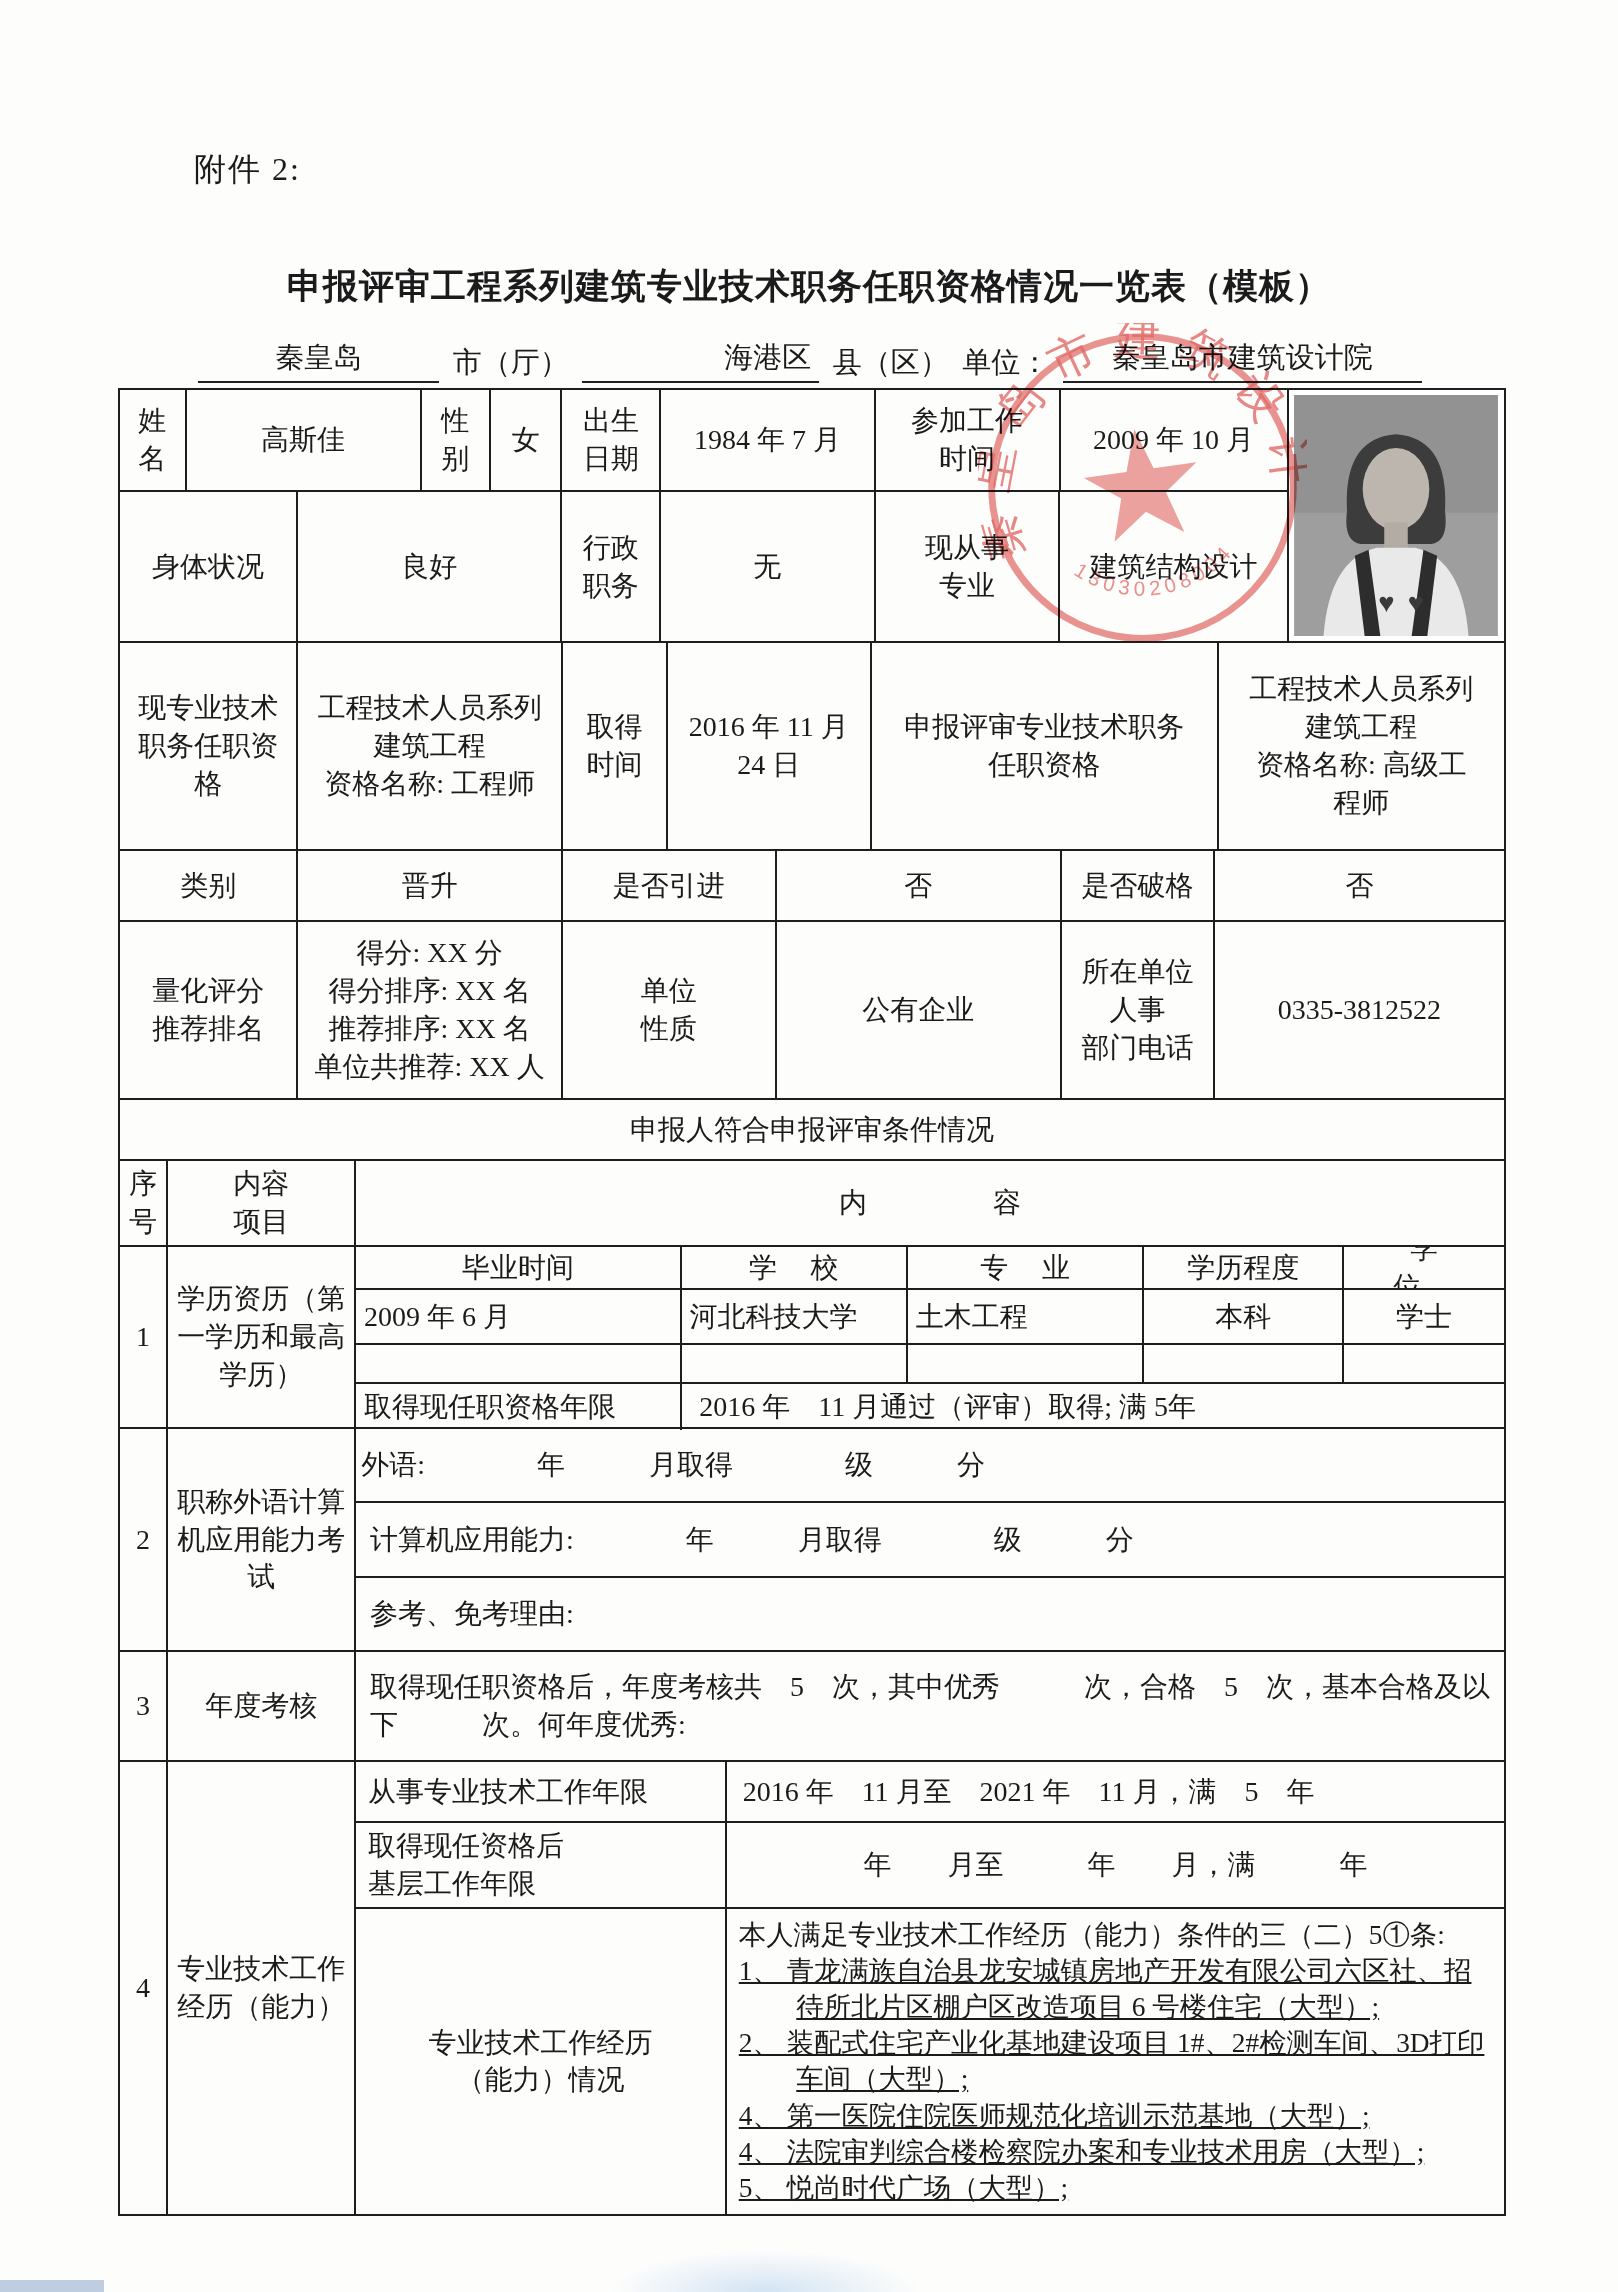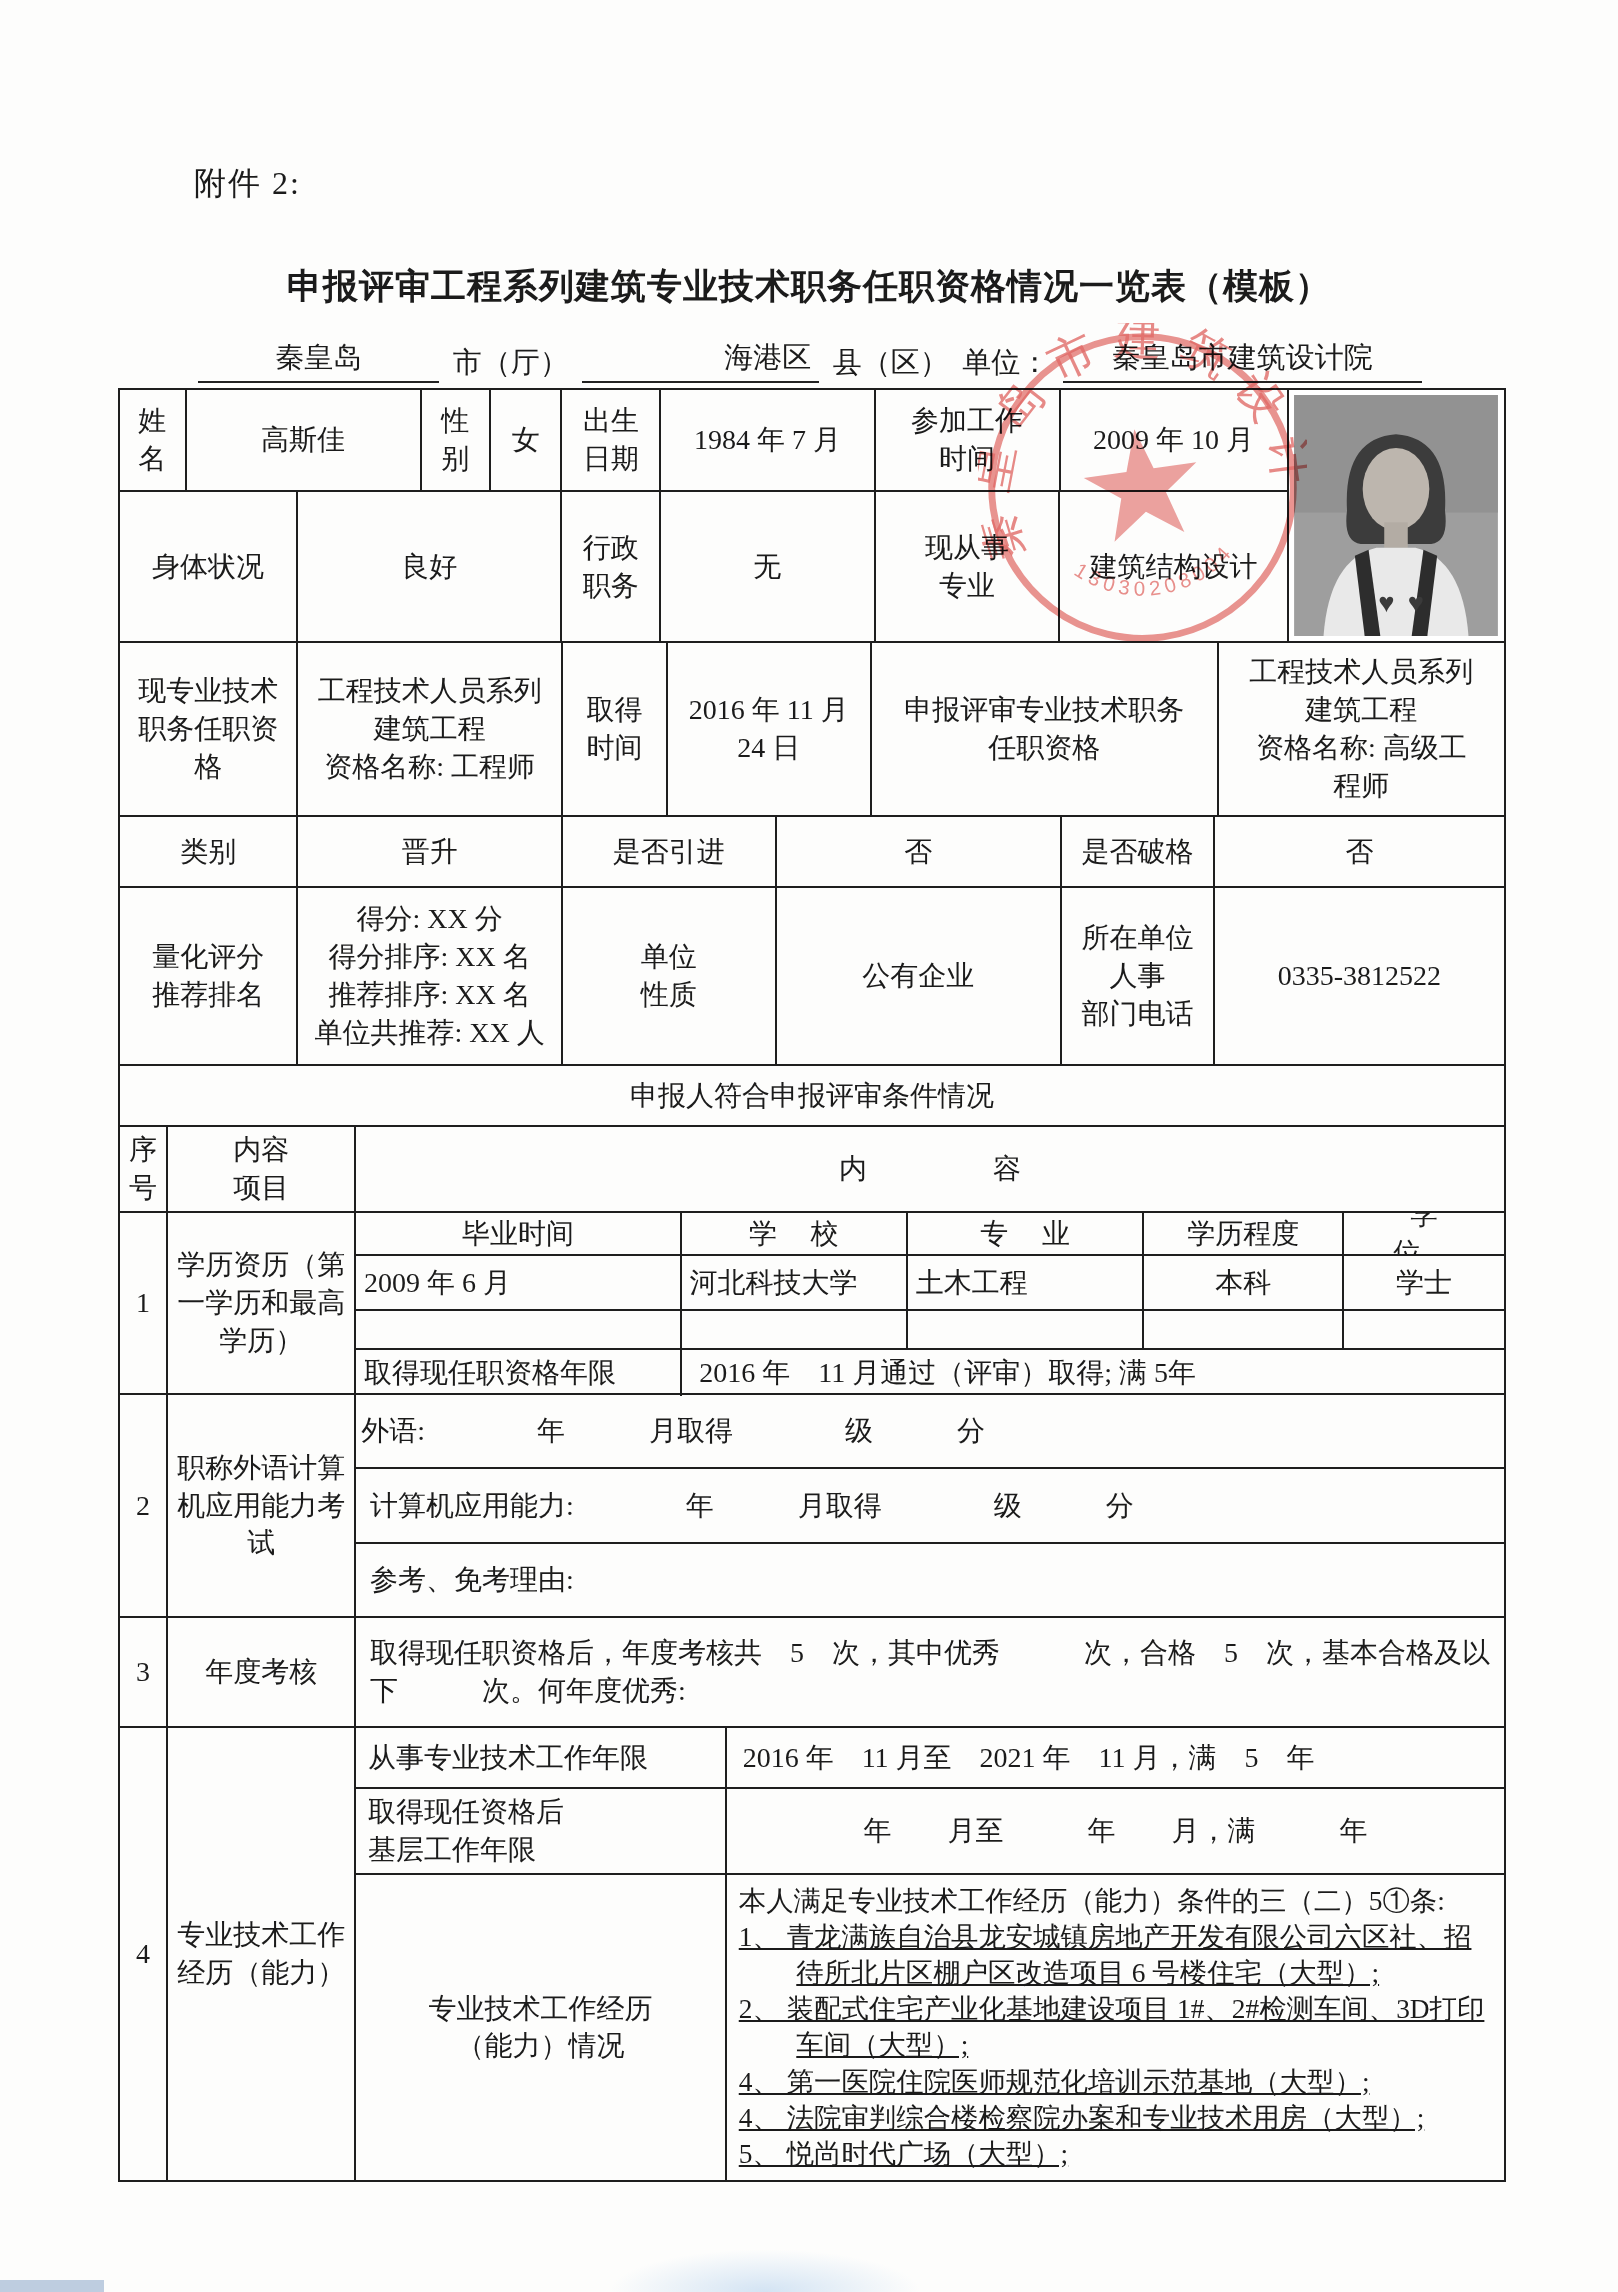--- a/index.html
+++ b/index.html
@@ -2,21 +2,21 @@
 <html><head>
 <meta charset="utf-8">
 <style>
   :root{ --ln:#1e1e1e; --txt:#1b1b1b; }
   html,body{margin:0;padding:0;background:#e8e8e8;}
   .sheet{
     position:relative; width:1618px; height:2293px; background:#fdfdfc;
     font-family:"Liberation Serif","DejaVu Serif",serif; color:var(--txt);
     overflow:hidden;
   }
-  .attachment{position:absolute;left:194px;top:162px;font-size:32px;letter-spacing:2px;}
+  .attachment{position:absolute;left:194px;top:148px;font-size:32px;letter-spacing:2px;}
   .title{position:absolute;left:0;top:263px;width:100%;text-align:center;
          font-size:35px;font-weight:bold;letter-spacing:1px;}
   .hline{position:absolute;left:118px;top:338px;width:1384px;display:flex;
          justify-content:center;align-items:flex-end;gap:13.7px;font-size:29px;}
   .u{border-bottom:2.5px solid #222;text-align:center;padding:0 7.8px 2.9px 7.8px;}
   .u.city{min-width:225px;} .u.district{min-width:221px;text-align:right;} .u.unit{min-width:343px;}
 
   .tbl{position:absolute;left:118px;top:388px;width:1384px;border:2.9px solid var(--ln);
        font-size:28px;line-height:1.35;}
   .r{display:flex;border-bottom:2.5px solid var(--ln);box-sizing:border-box;}
@@ -102,21 +102,21 @@
           <rect x="92" y="130" width="24" height="26" fill="#b3aca4"></rect>
           <path d="M30,246 Q36,168 84,156 L124,156 Q172,168 178,246 Z" fill="#e9e9e9"></path>
           <path d="M76,158 L88,246 L72,246 L62,164 Z" fill="#2d2d2d"></path>
           <path d="M132,158 L120,246 L136,246 L146,164 Z" fill="#2d2d2d"></path>
           <text x="86" y="222" font-size="28" fill="#3a3a3a">♥</text>
           <text x="116" y="222" font-size="28" fill="#3a3a3a">♥</text>
         </svg>
       </div>
     </div>
 
-    <div class="r" style="height:174px">
+    <div class="r" style="height:208px">
       <div class="c" style="width:12.89%">现专业技术
 职务任职资
 格</div>
       <div class="c" style="width:19.12%">工程技术人员系列
 建筑工程
 资格名称: 工程师</div>
       <div class="c" style="width:7.58%">取得
 时间</div>
       <div class="c" style="width:14.73%">2016 年 11 月
 24 日</div>

